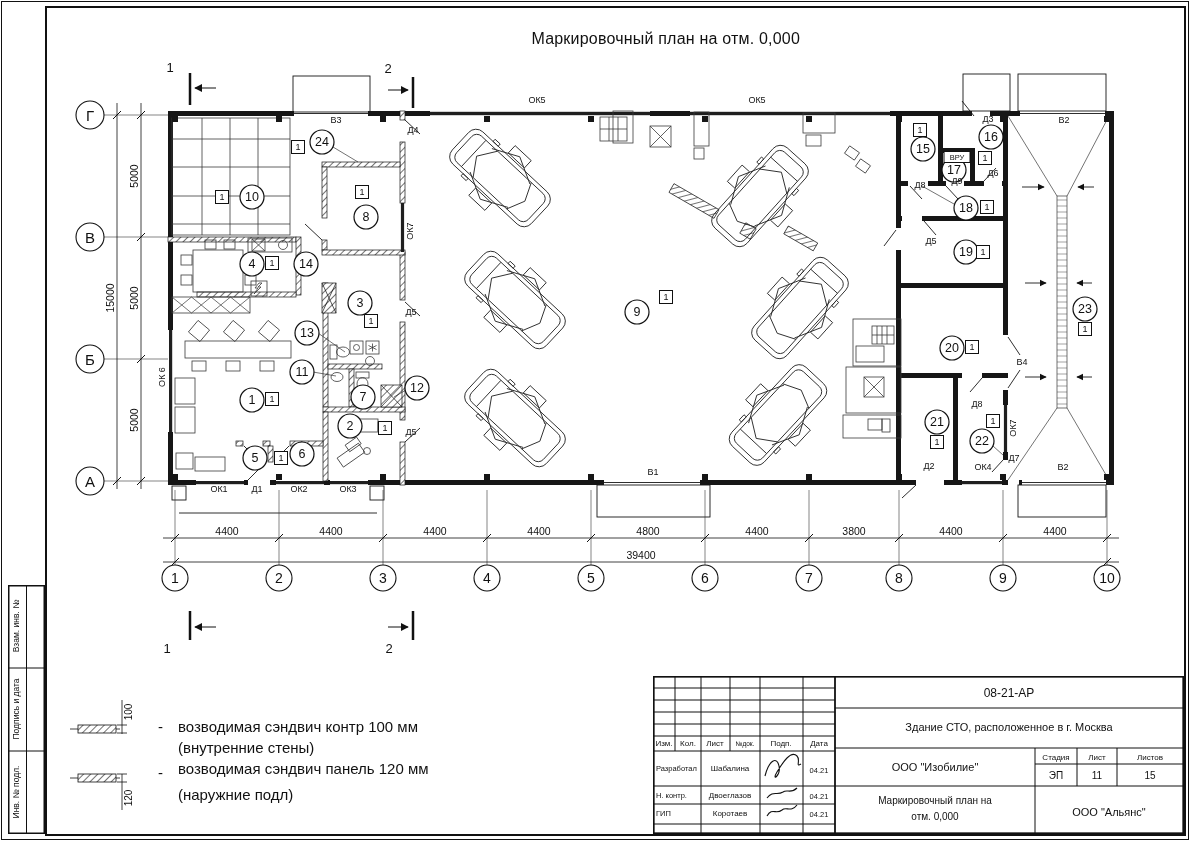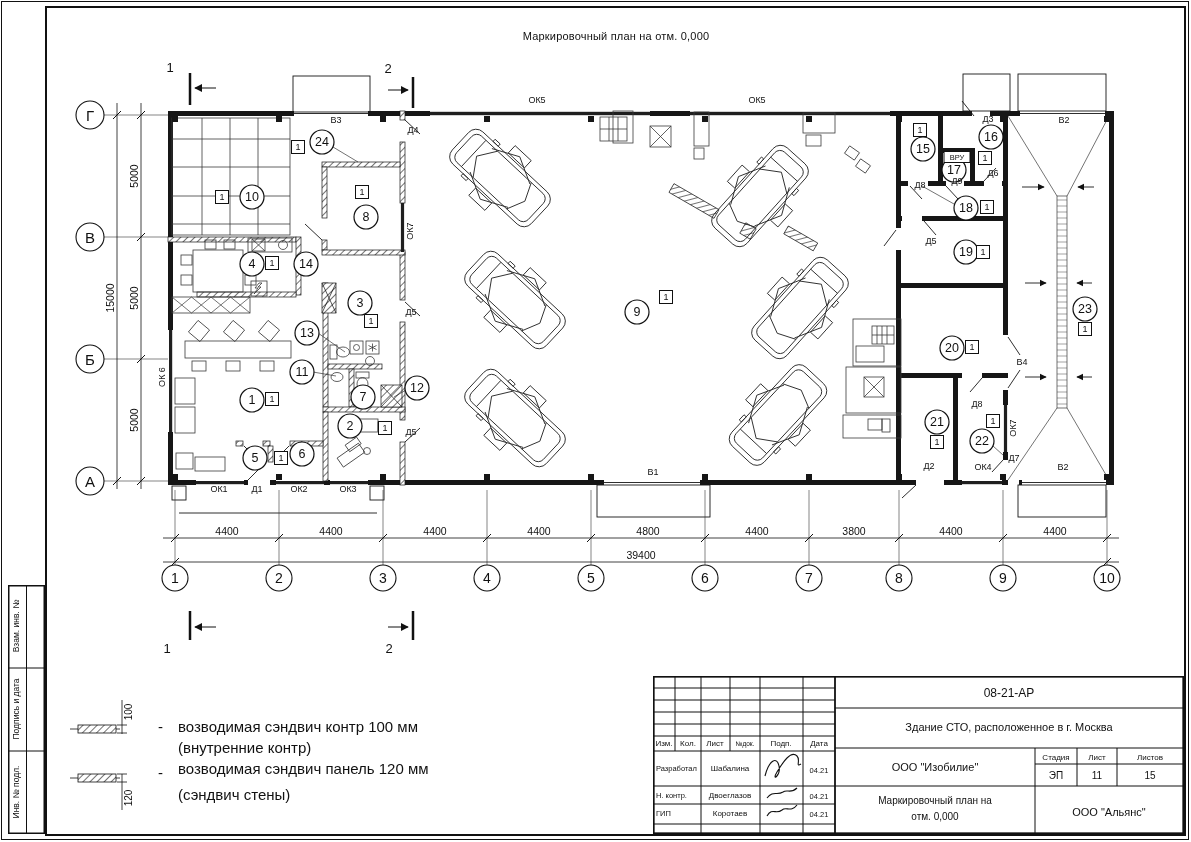--- a/index.html
+++ b/index.html
@@ -2,21 +2,21 @@
 <html><head>
 <meta charset="utf-8">
 <style>
   * { box-sizing: border-box; }
   html,body { margin:0; padding:0; }
   body { width:1191px; height:842px; background:#fff; position:relative; overflow:hidden;
          font-family:"Liberation Sans", sans-serif; color:#111; }
   .abs { position:absolute; }
   #page-border { left:1px; top:1px; width:1188px; height:839px; border:1.5px solid #111; }
   #frame { left:45px; top:6px; width:1141px; height:830px; border:2px solid #111; }
-  #plan-title { left:416px; top:30px; width:400px; text-align:center; font-size:11px; letter-spacing:.2px; }
+  #plan-title { left:400px; top:30px; width:400px; text-align:right; font-size:16px; letter-spacing:.2px; }
   svg text { fill:#111; }
   .legend-text { position:absolute; font-size:15px; white-space:nowrap; }
   .w  { fill:#161616; stroke:none; }
   .hw { fill:url(#hp); stroke:#161616; stroke-width:.7; }
   .win{ fill:#1f1f1f; stroke:none; }
   .tl { stroke:#161616; stroke-width:.9; fill:none; }
   .tl2{ stroke:#161616; stroke-width:.6; fill:none; }
   .fl { stroke:#3a3a3a; stroke-width:.8; fill:none; }
   .car{ stroke:#2b2b2b; stroke-width:.9; fill:none; }
 </style>
@@ -559,24 +559,24 @@
       <rect x="8" y="86" width="38" height="8" fill="url(#hp)"></rect>
     <line x1="52" y1="86" x2="52" y2="122"></line>
       <line x1="47" y1="86" x2="57" y2="86"></line>
       <line x1="47" y1="94" x2="57" y2="94"></line>
   </g>
   <text transform="rotate(-90 62 24)" x="62" y="24" font-size="10" text-anchor="middle">100</text>
   <text transform="rotate(-90 62 110)" x="62" y="110" font-size="10" text-anchor="middle">120</text>
 </svg>
 <div class="abs legend-text" style="left:158px;top:718px">-</div>
 <div class="abs legend-text" style="left:178px;top:718px">возводимая сэндвич контр 100 мм</div>
-<div class="abs legend-text" style="left:178px;top:739px">(внутренние контр)</div>
+<div class="abs legend-text" style="left:178px;top:739px">(внутренние стены)</div>
 <div class="abs legend-text" style="left:158px;top:764px">-</div>
 <div class="abs legend-text" style="left:178px;top:760px">возводимая сэндвич панель 120 мм</div>
-<div class="abs legend-text" style="left:178px;top:786px">(сэндвич стены)</div>
+<div class="abs legend-text" style="left:178px;top:786px">(наружние подл)</div>
 
 <svg class="abs" style="left:653px;top:676px" width="531" height="158">
   <g stroke="#111" stroke-width="1" fill="none">
     <rect x="0.75" y="0.75" width="529.5" height="156.5" stroke-width="1.8"></rect>
     <path d="M0,12H182M0,24H182M0,36H182M0,48H182M0,60H182M0,75H182M0,110H182M0,128H182M0,148H182"></path>
     <path d="M22,0V75M48,0V158M77,0V75M107,0V158M150,0V158"></path>
     <line x1="182" y1="0" x2="182" y2="158" stroke-width="1.8"></line>
     <path d="M182,32H531M182,72H531M182,110H531"></path>
     <line x1="382" y1="72" x2="382" y2="158"></line>
     <path d="M424,72V110M464,72V110M382,88H531"></path>

